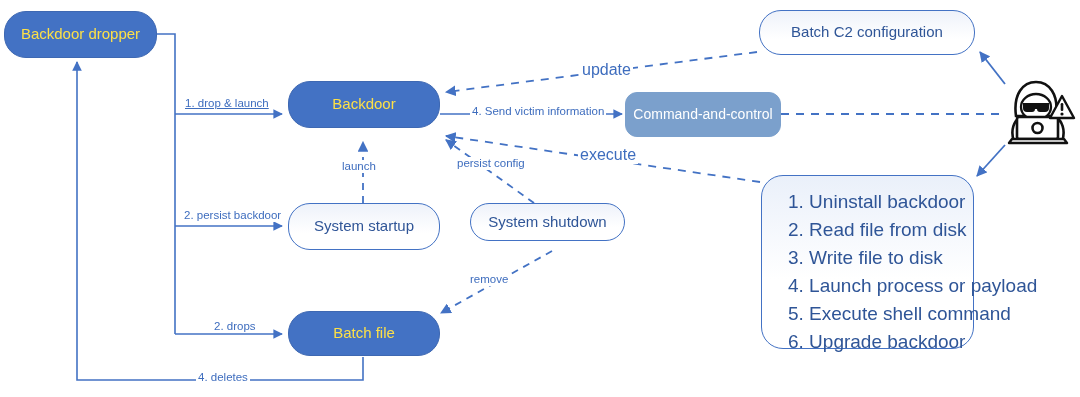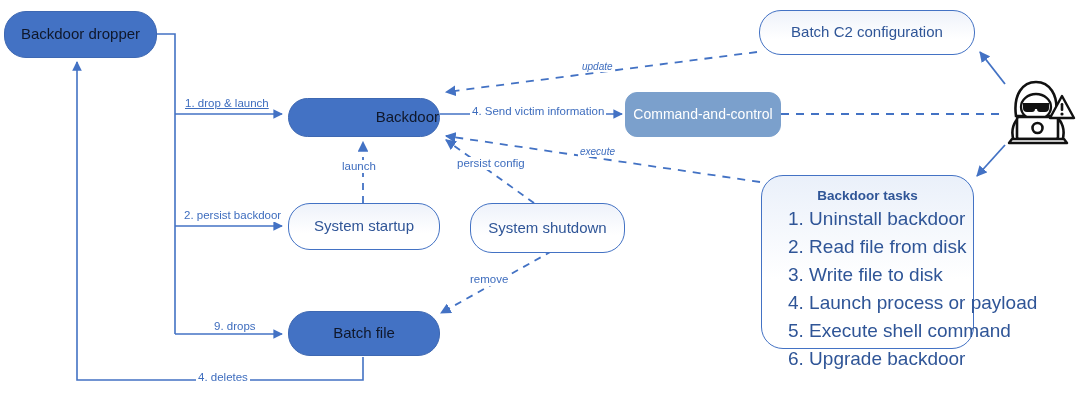--- a/index.html
+++ b/index.html
@@ -29,21 +29,21 @@
     box-sizing: border-box;
     display: flex;
     align-items: center;
     justify-content: center;
     text-align: center;
     border-radius: 22px;
     line-height: 1.25;
   }
   .node-solid {
     background: #4372C4;
-    color: #0f172a;
+    color: #fde047;
     font-size: 15px;
     border: 1px solid #3e68b2;
   }
   .node-solid-light {
     background: #7BA0CC;
     color: #ffffff;
     font-size: 14px;
     border: 1px solid #7BA0CC;
   }
   .node-outline {
@@ -55,22 +55,21 @@
   .edge-label {
     position: absolute;
     color: #3E6DBE;
     font-size: 11.5px;
     white-space: nowrap;
     background: #ffffff;
     padding: 0 2px;
     line-height: 1.1;
   }
   .edge-label.dashed-label {
-    font-size: 10px;
-    font-style: italic;
+    font-size: 16px;
   }
   
   #tasks-panel {
     position: absolute;
     left: 761px;
     top: 175px;
     width: 213px;
     height: 174px;
     box-sizing: border-box;
     border: 1.3px solid #4372C4;
@@ -143,61 +142,60 @@
 
     <path d="M 1005 84 L 980 52" stroke="#4372C4" stroke-width="1.8" fill="none" marker-end="url(#arrow)"></path>
 
     <path d="M 1005 145 L 977 176" stroke="#4372C4" stroke-width="1.8" fill="none" marker-end="url(#arrow)"></path>
   </svg>
 
   <div class="node node-solid" style="left:4px; top:11px; width:153px; height:47px;">
     <span>Backdoor dropper</span>
   </div>
 
-  <div class="node node-solid" style="left:288px; top:98px; width:152px; height:39px;justify-content:flex-end;">
+  <div class="node node-solid" style="left:288px; top:81px; width:152px; height:47px;">
     <span>Backdoor</span>
   </div>
 
   <div class="node node-outline" style="left:288px; top:203px; width:152px; height:47px;">
     <span>System startup</span>
   </div>
 
-  <div class="node node-outline" style="left:470px; top:203px; width:155px; height:50px;">
+  <div class="node node-outline" style="left:470px; top:203px; width:155px; height:38px;">
     <span>System shutdown</span>
   </div>
 
   <div class="node node-solid" style="left:288px; top:311px; width:152px; height:45px;">
     <span>Batch file</span>
   </div>
 
   <div class="node node-solid-light" style="left:625px; top:92px; width:156px; height:45px; border-radius:12px;">
     <span>Command-and-control</span>
   </div>
 
   <div class="node node-outline" style="left:759px; top:10px; width:216px; height:45px;">
     <span>Batch C2 configuration</span>
   </div>
 
   <div id="tasks-panel">
-    <div id="tasks-title">Backdoor tasks</div>
     <ul id="tasks-list">
       <li>1. Uninstall backdoor</li>
       <li>2. Read file from disk</li>
       <li>3. Write file to disk</li>
       <li>4. Launch process or payload</li>
       <li>5. Execute shell command</li>
       <li>6. Upgrade backdoor</li>
     </ul>
   </div>
 
   <div class="edge-label" style="left:183px; top:97px;text-decoration:underline;">1. drop &amp; launch</div>
 
   <div class="edge-label" style="left:182px; top:209px;">2. persist backdoor</div>
 
-  <div class="edge-label" style="left:212px; top:320px;">9. drops</div>
+  <div class="edge-label" style="left:212px; top:320px;">2. drops</div>
 
   <div class="edge-label" style="left:196px; top:371px;">4. deletes</div>
 
   <div class="edge-label" style="left:470px; top:105px;">4. Send victim information</div>
 
   <div class="edge-label" style="left:340px; top:160px;">launch</div>
 
   <div class="edge-label" style="left:455px; top:157px;">persist config</div>
 
   <div class="edge-label" style="left:468px; top:273px;">remove</div>

